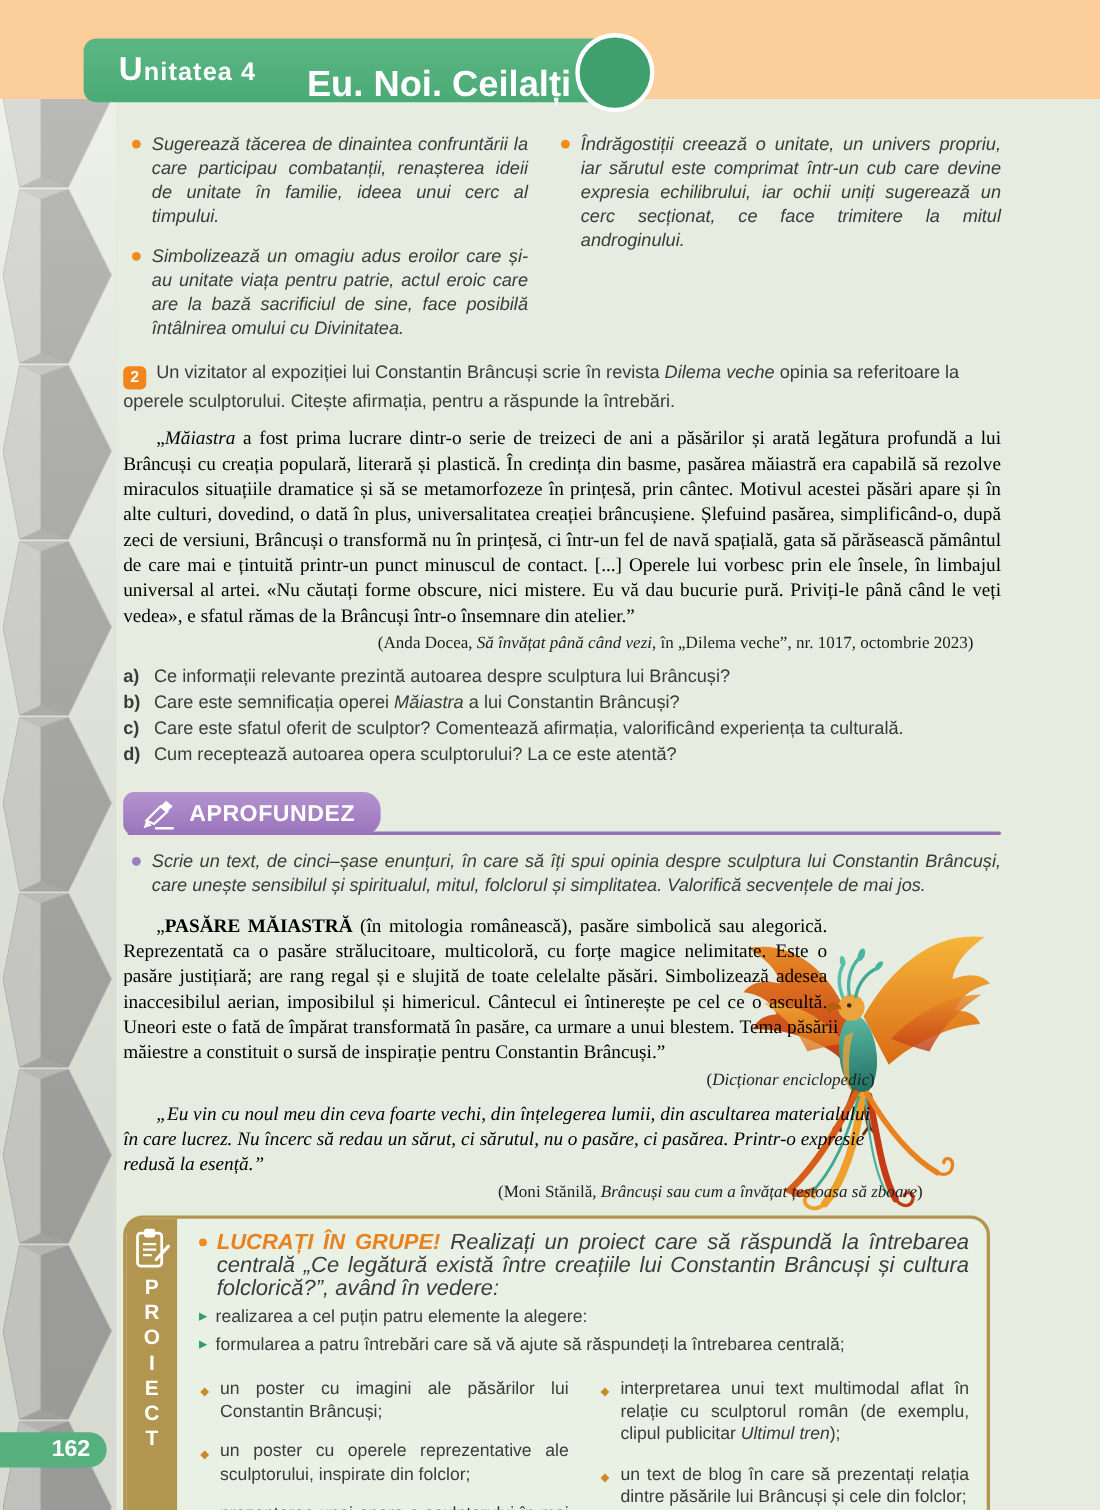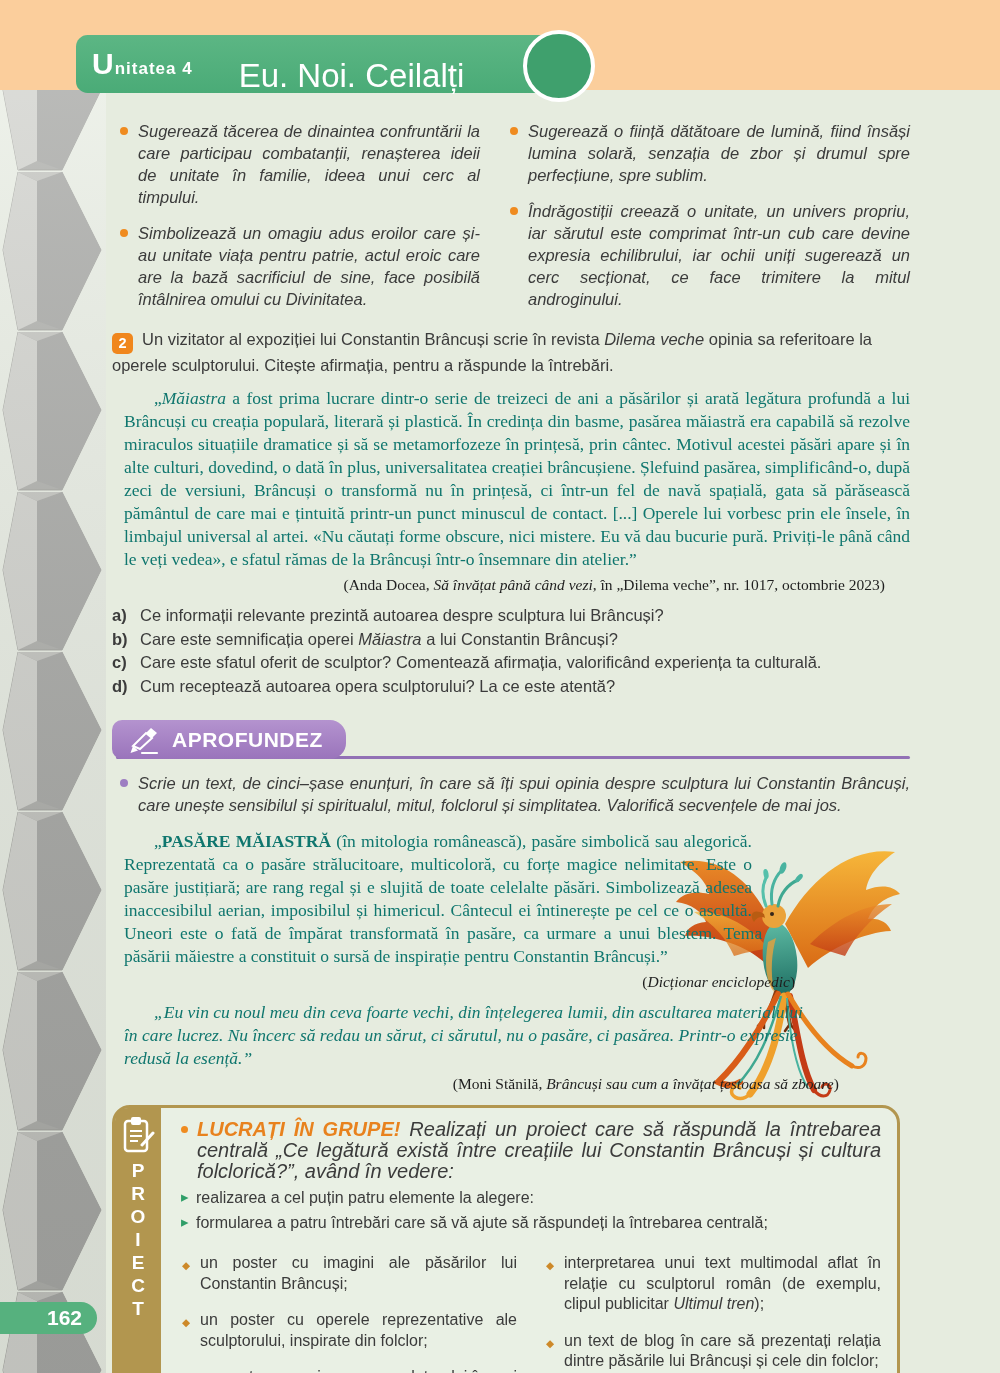--- a/index.html
+++ b/index.html
@@ -17,42 +17,42 @@
     position:absolute;top:35px;left:76px;width:505px;height:58px;
     background:linear-gradient(#5cb684,#4aab77);
     border-radius:12px 30px 30px 12px;
     display:flex;align-items:center;z-index:3;
   }
   .unit-banner::after{
     content:"";position:absolute;right:-14px;top:-5px;width:64px;height:64px;
     background:#3fa06d;border:4px solid #ffffff;border-radius:50%;z-index:-1;
   }
   .unit-label{
-    display:block;color:#fff;font-weight:bold;font-size:17px;letter-spacing:1px;
-    margin-left:16px;white-space:nowrap;text-align:right;
+    display:block;color:#fff;font-weight:bold;font-size:23px;letter-spacing:1px;
+    margin-left:32px;white-space:nowrap;text-align:right;
   }
   .unit-label::first-letter{font-size:30px;}
-  .unit-title{color:#fff;font-weight:normal;font-size:33px;margin-left:46px;white-space:nowrap;margin-top:24px;}
+  .unit-title{color:#fff;font-weight:bold;font-size:33px;margin-left:46px;white-space:nowrap;margin-top:24px;}
   
   .column-strip{position:absolute;left:0;top:90px;width:106px;height:1283px;background:#e0e8db;overflow:hidden;}
   
   .content{position:absolute;left:112px;top:90px;width:798px;padding-top:30px;}
   .two-col{display:grid;grid-template-columns:368px 1fr;column-gap:22px;}
   .bullet{position:relative;padding-left:26px;margin:0 0 14px 0;font-size:16.5px;line-height:22px;text-align:justify;font-style:italic;}
   .bullet::before{content:"";position:absolute;left:8px;top:7px;width:8px;height:8px;border-radius:50%;background:#ef8b1f;}
   .bullet.purple::before{background:#9d7dc2;}
   .ex-intro{margin:4px 0 10px 0;font-size:16.5px;line-height:23px;}
   .badge{
     display:inline-block;width:21px;height:21px;background:#f0861c;border-radius:5px;
     color:#fff;font-weight:bold;font-size:14.5px;line-height:21px;text-align:center;
     margin-right:9px;vertical-align:-3px;
   }
   .serif-quote{
     font-family:"Liberation Serif", serif;font-size:17.5px;line-height:23px;
-    color:#0f766e;text-align:justify;text-indent:30px;margin:2px 0 0 12px;
+    color:#000000;text-align:justify;text-indent:30px;margin:2px 0 0 0;
   }
   .serif-quote.ragged{text-align:left;font-style:italic;}
   .citation{
     font-family:"Liberation Serif", serif;font-size:15.5px;color:#1f1f1f;
     text-align:right;margin:5px 25px 10px 0;
   }
   .questions{margin:4px 0 0 0;}
   .q-row{display:flex;gap:11px;line-height:23.5px;font-size:16.5px;}
   .q-label{font-weight:bold;min-width:17px;}
   
@@ -131,21 +131,20 @@
 </div>
 
 <main class="content">
 
   <section class="two-col">
     <div class="col">
       <p class="bullet">Sugerează tăcerea de dinaintea confruntării la care participau combatanții, renașterea ideii de unitate în familie, ideea unui cerc al timpului.</p>
       <p class="bullet">Simbolizează un omagiu adus eroilor care și-au unitate viața pentru patrie, actul eroic care are la bază sacrificiul de sine, face posibilă întâlnirea omului cu Divinitatea.</p>
     </div>
     <div class="col">
-      <p class="bullet">Sugerează o ființă dătătoare de lumină, fiind însăși lumina solară, senzația de zbor și drumul spre perfecțiune, spre sublim.</p>
       <p class="bullet">Îndrăgostiții creează o unitate, un univers propriu, iar sărutul este comprimat într-un cub care devine expresia echilibrului, iar ochii uniți sugerează un cerc secționat, ce face trimitere la mitul androginului.</p>
     </div>
   </section>
 
   <p class="ex-intro"><span class="badge">2</span><span><span>Un vizitator al expoziției lui Constantin Brâncuși scrie în revista </span><span class="seg-i">Dilema veche</span><span> opinia sa referitoare la operele sculptorului. Citește afirmația, pentru a răspunde la întrebări.</span></span></p>
 
   <p class="serif-quote"><span>„</span><span class="seg-i">Măiastra</span><span> a fost prima lucrare dintr-o serie de treizeci de ani a păsărilor și arată legătura profundă a lui Brâncuși cu creația populară, literară și plastică. În credința din basme, pasărea măiastră era capabilă să rezolve miraculos situațiile dramatice și să se metamorfozeze în prințesă, prin cântec. Motivul acestei păsări apare și în alte culturi, dovedind, o dată în plus, universalitatea creației brâncușiene. Șlefuind pasărea, simplificând-o, după zeci de versiuni, Brâncuși o transformă nu în prințesă, ci într-un fel de navă spațială, gata să părăsească pământul de care mai e țintuită printr-un punct minuscul de contact. [...] Operele lui vorbesc prin ele însele, în limbajul universal al artei. «Nu căutați forme obscure, nici mistere. Eu vă dau bucurie pură. Priviți-le până când le veți vedea», e sfatul rămas de la Brâncuși într-o însemnare din atelier.”</span></p>
   <p class="citation"><span>(Anda Docea, </span><span class="seg-i">Să învățat până când vezi</span><span>, în „Dilema veche”, nr. 1017, octombrie 2023)</span></p>
 
   <div class="questions">

